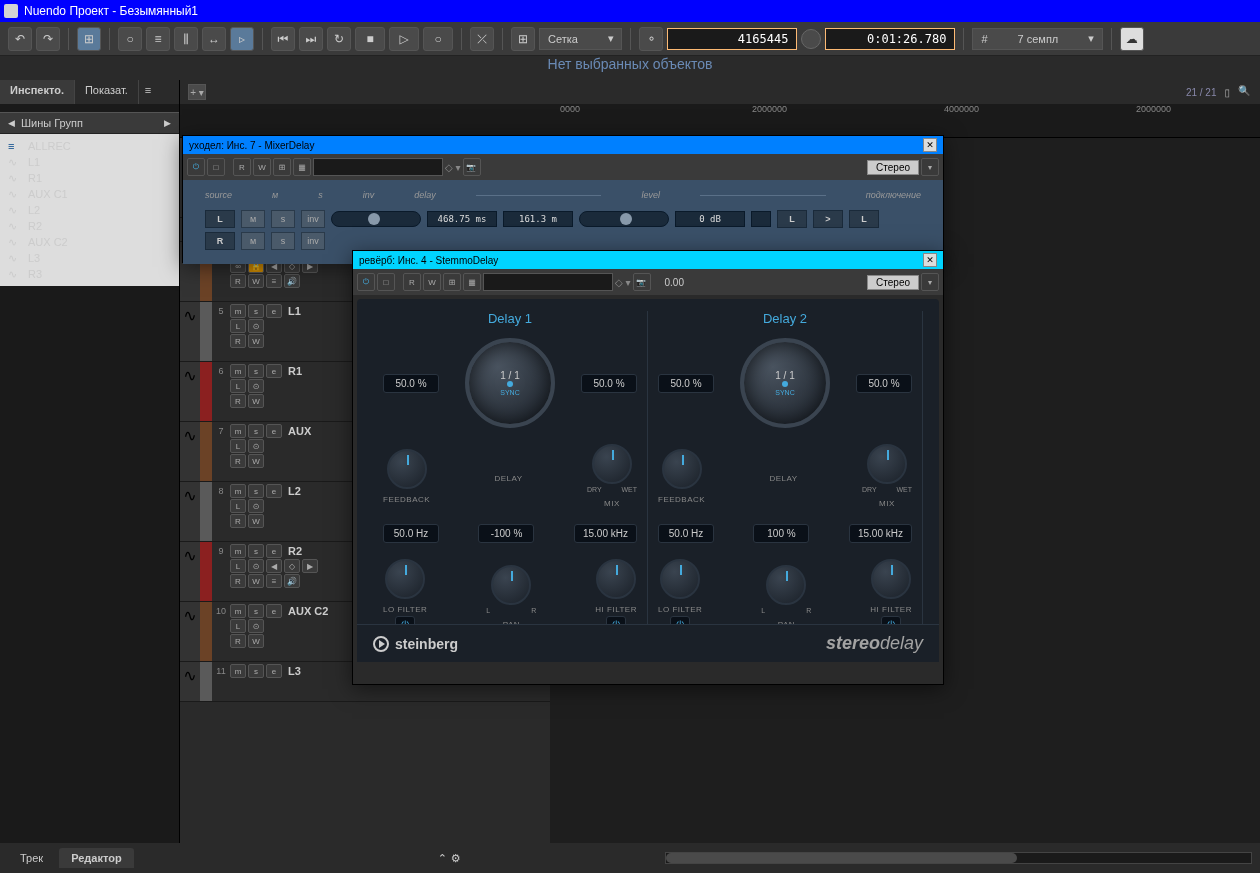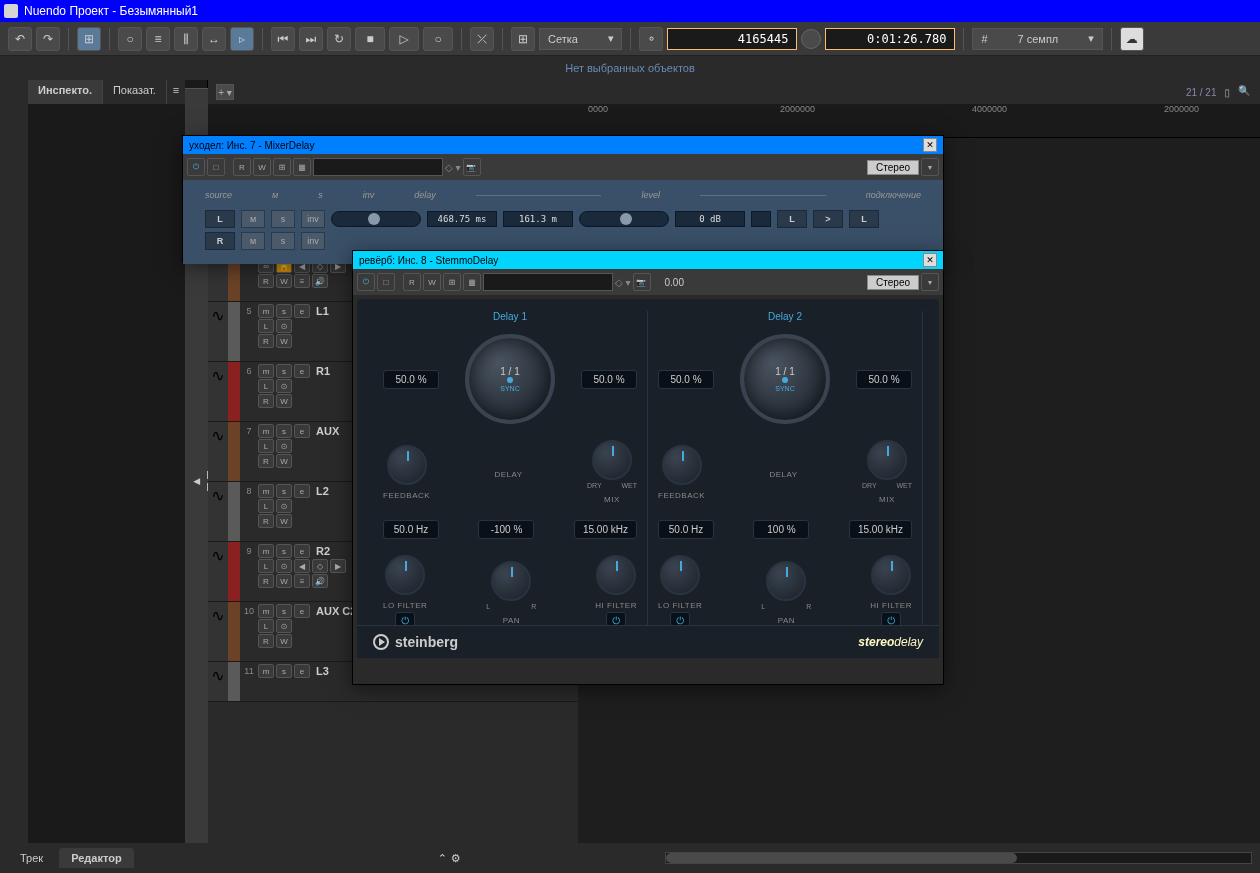--- a/index.html
+++ b/index.html
@@ -13,27 +13,27 @@
 .toolbar { background: #3a3a3a; height: 34px; display: flex; align-items: center; padding: 0 8px; gap: 4px; border-bottom: 1px solid #222; }
 .toolbar-btn { width: 24px; height: 24px; background: #4a4a4a; border: 1px solid #555; border-radius: 3px; display: flex; align-items: center; justify-content: center; color: #ccc; font-size: 12px; cursor: pointer; }
 .toolbar-btn.active { background: #5a7a9a; }
 .toolbar-sep { width: 1px; height: 22px; background: #555; margin: 0 4px; }
 .grid-select { background: #4a4a4a; color: #ccc; border: 1px solid #555; height: 22px; padding: 0 8px; font-size: 11px; display: flex; align-items: center; gap: 30px; }
 .grid-select::after { content: "▾"; }
 .position-field { background: #1a1a1a; color: #fff; border: 1px solid #fdba74; height: 22px; padding: 0 8px; font-size: 12px; min-width: 130px; display: flex; align-items: center; justify-content: flex-end; font-family: monospace; }
 .clock-icon { width: 20px; height: 20px; background: #4a4a4a; border-radius: 50%; border: 1px solid #666; }
 
 
-.infobar { background: #2a2a2a; height: 24px; display: flex; align-items: center; justify-content: center; color: #6a8ab5; font-size: 11px; }
+.infobar { background: #2a2a2a; height: 24px; display: flex; align-items: flex-start; justify-content: center; color: #6a8ab5; font-size: 14px; }
 
 
 .main { display: flex; height: calc(100% - 22px - 34px - 24px); }
 
 
-.left-panel { width: 180px; background: #1a1a1a; border-right: 1px solid #000; display: flex; flex-direction: row; margin-left: 28px; }
+.left-panel { width: 180px; background: #1a1a1a; border-right: 1px solid #000; display: flex; flex-direction: column; }
 .tabs { display: flex; height: 24px; background: #2a2a2a; font-size: 11px; color: #ccc; }
 .tab { padding: 4px 10px; border-right: 1px solid #444; cursor: pointer; }
 .tab.active { background: #3a3a3a; font-weight: bold; }
 .tab-icon { padding: 4px 6px; }
 .group-header { background: #3a3a3a; padding: 4px 8px; font-size: 11px; color: #ccc; display: flex; align-items: center; gap: 6px; border-top: 1px solid #555; border-bottom: 1px solid #222; margin-top: 8px; }
 .group-arrow { font-size: 9px; }
 .track-item { display: flex; align-items: center; padding: 2px 8px; font-size: 11px; color: #ccc; gap: 6px; }
 .track-icon { width: 14px; height: 10px; display: flex; align-items: center; }
 
 
@@ -98,35 +98,35 @@
 .md-chan { width: 30px; height: 18px; background: #2a3a4a; border: 1px solid #1a2a3a; display: flex; align-items: center; justify-content: center; color: #ccc; font-weight: bold; }
 .md-btn { width: 24px; height: 18px; background: #4a5a6a; border: 1px solid #2a3a4a; display: flex; align-items: center; justify-content: center; font-size: 9px; cursor: pointer; }
 .md-slider { width: 90px; height: 16px; background: #1a2a3a; border: 1px solid #0a1a2a; border-radius: 8px; position: relative; }
 .md-slider-thumb { position: absolute; top: 1px; width: 12px; height: 12px; background: #8899aa; border-radius: 50%; }
 .md-value { width: 70px; height: 16px; background: #1a2a3a; border: 1px solid #0a1a2a; display: flex; align-items: center; justify-content: center; font-family: monospace; color: #ddd; }
 
 
 .stereo-delay { background: #1a2028; flex: 1; padding: 12px 16px; display: flex; gap: 0; color: #888; font-size: 9px; position: relative; border-radius: 4px; margin: 4px; }
 .sd-half { flex: 1; display: flex; flex-direction: column; align-items: center; border-right: 1px solid #2a3440; padding: 0 10px; }
 .sd-half:last-child { border-right: none; }
-.sd-title { color: #44aadd; font-size: 10px; margin-bottom: 12px; }
+.sd-title { color: #44aadd; font-size: 13px; margin-bottom: 12px; }
 .sd-row { display: flex; width: 100%; justify-content: space-between; align-items: center; margin-bottom: 16px; }
 .sd-val { background: #0a1018; border: 1px solid #2a3440; border-radius: 3px; padding: 3px 8px; font-size: 10px; color: #ccc; min-width: 56px; text-align: center; }
 .sd-knob { width: 40px; height: 40px; border-radius: 50%; background: radial-gradient(circle at 35% 30%, #3a4450, #1a2028); border: 2px solid #2a3440; position: relative; margin: 0 auto; }
 .sd-knob::after { content: ""; position: absolute; top: 4px; left: 50%; width: 2px; height: 10px; background: #44aadd; transform-origin: 50% 16px; }
 .sd-knob-big { width: 90px; height: 90px; border-radius: 50%; background: radial-gradient(circle at 35% 30%, #4a5460, #1a2028); border: 4px solid #3a4450; position: relative; box-shadow: inset 0 0 20px rgba(0,0,0,0.6); display: flex; align-items: center; justify-content: center; flex-direction: column; color: #ccc; font-size: 10px; }
 .sd-knob-label { text-align: center; margin-top: 4px; text-transform: uppercase; font-size: 8px; letter-spacing: 0.5px; }
 .sd-small-col { display: flex; flex-direction: column; align-items: center; gap: 2px; }
 .sd-mix-labels { display: flex; justify-content: space-between; width: 50px; font-size: 7px; }
 .sd-power { width: 20px; height: 18px; background: #0a1018; border: 1px solid #2a3440; border-radius: 3px; display: flex; align-items: center; justify-content: center; color: #44aadd; font-size: 10px; }
 .sd-footer { position: absolute; bottom: 0; left: 0; right: 0; padding: 8px 16px; display: flex; justify-content: space-between; align-items: center; background: #1a2028; border-top: 1px solid #2a3440; }
 .sd-brand { color: #ccc; font-size: 14px; font-weight: bold; display: flex; align-items: center; gap: 6px; }
 .sd-brand-logo { width: 16px; height: 16px; border: 2px solid #ccc; border-radius: 50%; position: relative; }
 .sd-brand-logo::after { content: ""; position: absolute; left: 4px; top: 2px; border-left: 6px solid #ccc; border-top: 4px solid transparent; border-bottom: 4px solid transparent; }
-.sd-plugin-name { color: #fef9c3; font-size: 12px; font-style: italic; }
+.sd-plugin-name { color: #a3a3a3; font-size: 18px; font-style: italic; }
 .sd-sync { color: #44aadd; font-size: 7px; margin-top: 2px; }
 .sd-sync-dot { width: 6px; height: 6px; background: #44aadd; border-radius: 50%; display: inline-block; }
 </style>
 </head>
 <body>
 
 <div class="titlebar">
   <div class="titlebar-icon"></div>
   <span>Nuendo</span>&nbsp;
   <span>Проект</span>&nbsp;-&nbsp;
@@ -537,21 +537,21 @@
       <div class="md-chan">R</div>
       <div class="md-btn">м</div>
       <div class="md-btn">s</div>
       <div class="md-btn">inv</div>
     </div>
   </div>
 </div>
 
 <div class="plugin-window pw2">
   <div class="pw-title">
-    <span>ревёрб: Инс. 8 - StemmoDelay</span>
+    <span>ревёрб: Инс. 4 - StemmoDelay</span>
     <div class="pw-close">✕</div>
   </div>
   <div class="pw-toolbar">
     <div class="tc-btn" style="color:#44aadd">⏻</div>
     <div class="tc-btn">□</div>
     <div style="width:4px"></div>
     <div class="tc-btn">R</div>
     <div class="tc-btn">W</div>
     <div class="tc-btn">⊞</div>
     <div class="tc-btn">▦</div>

